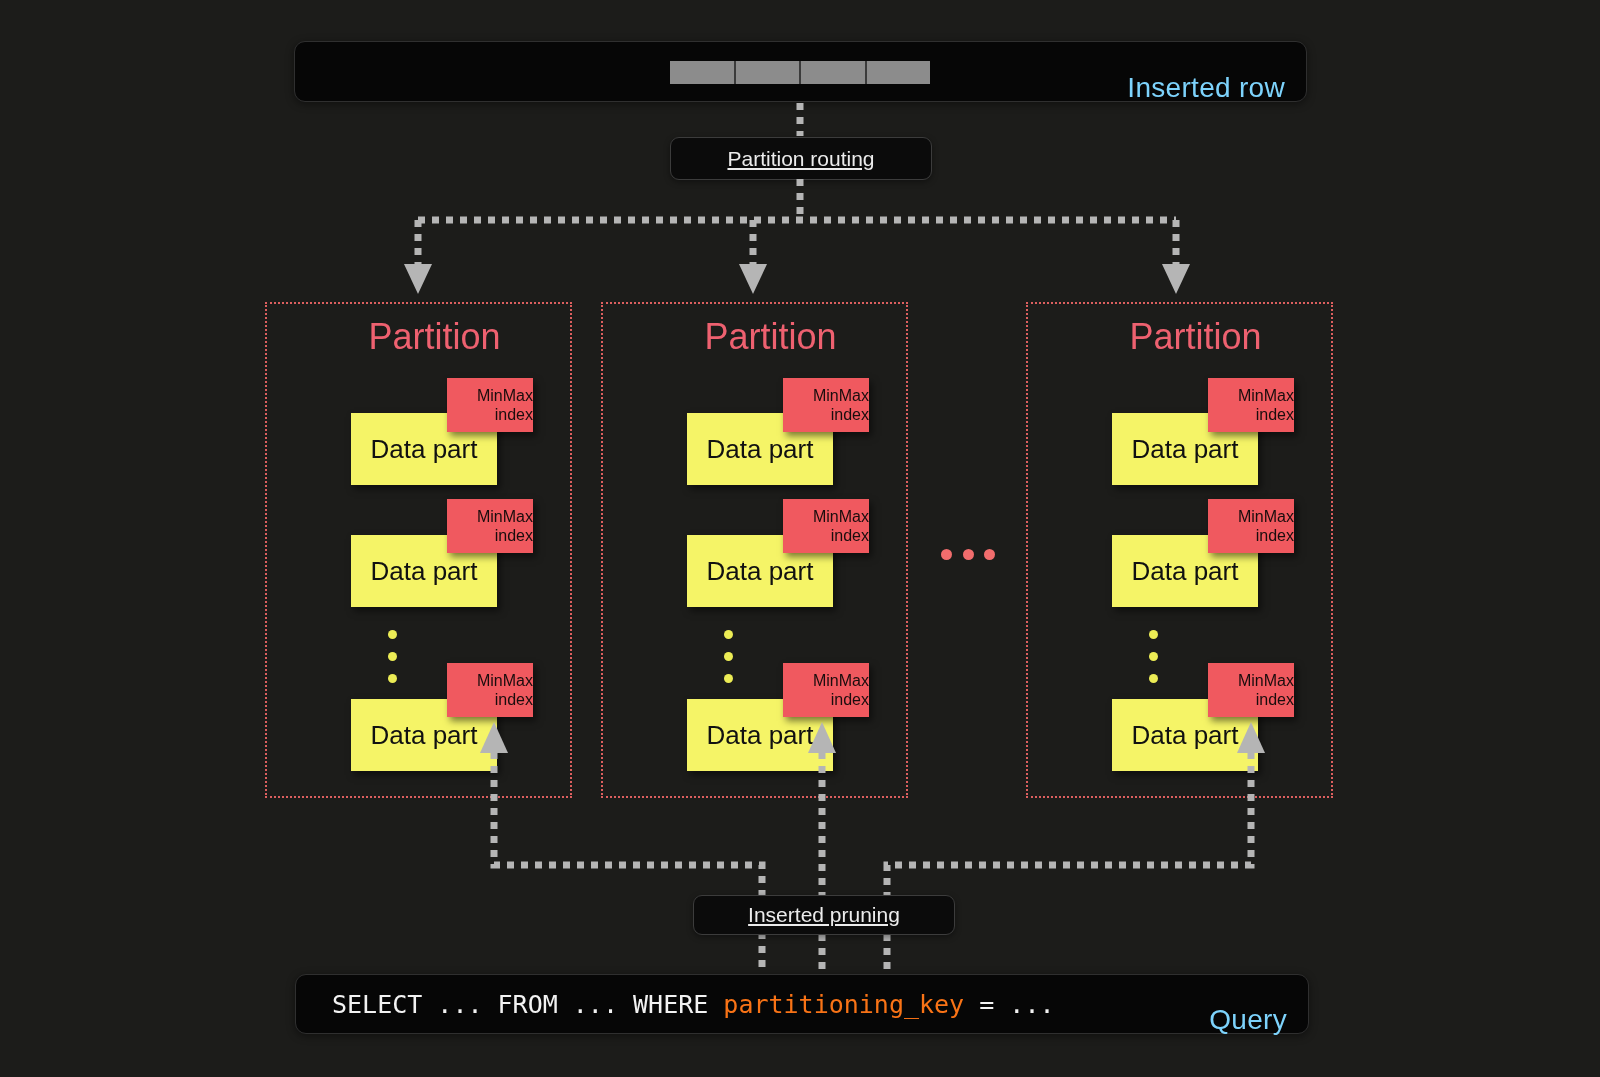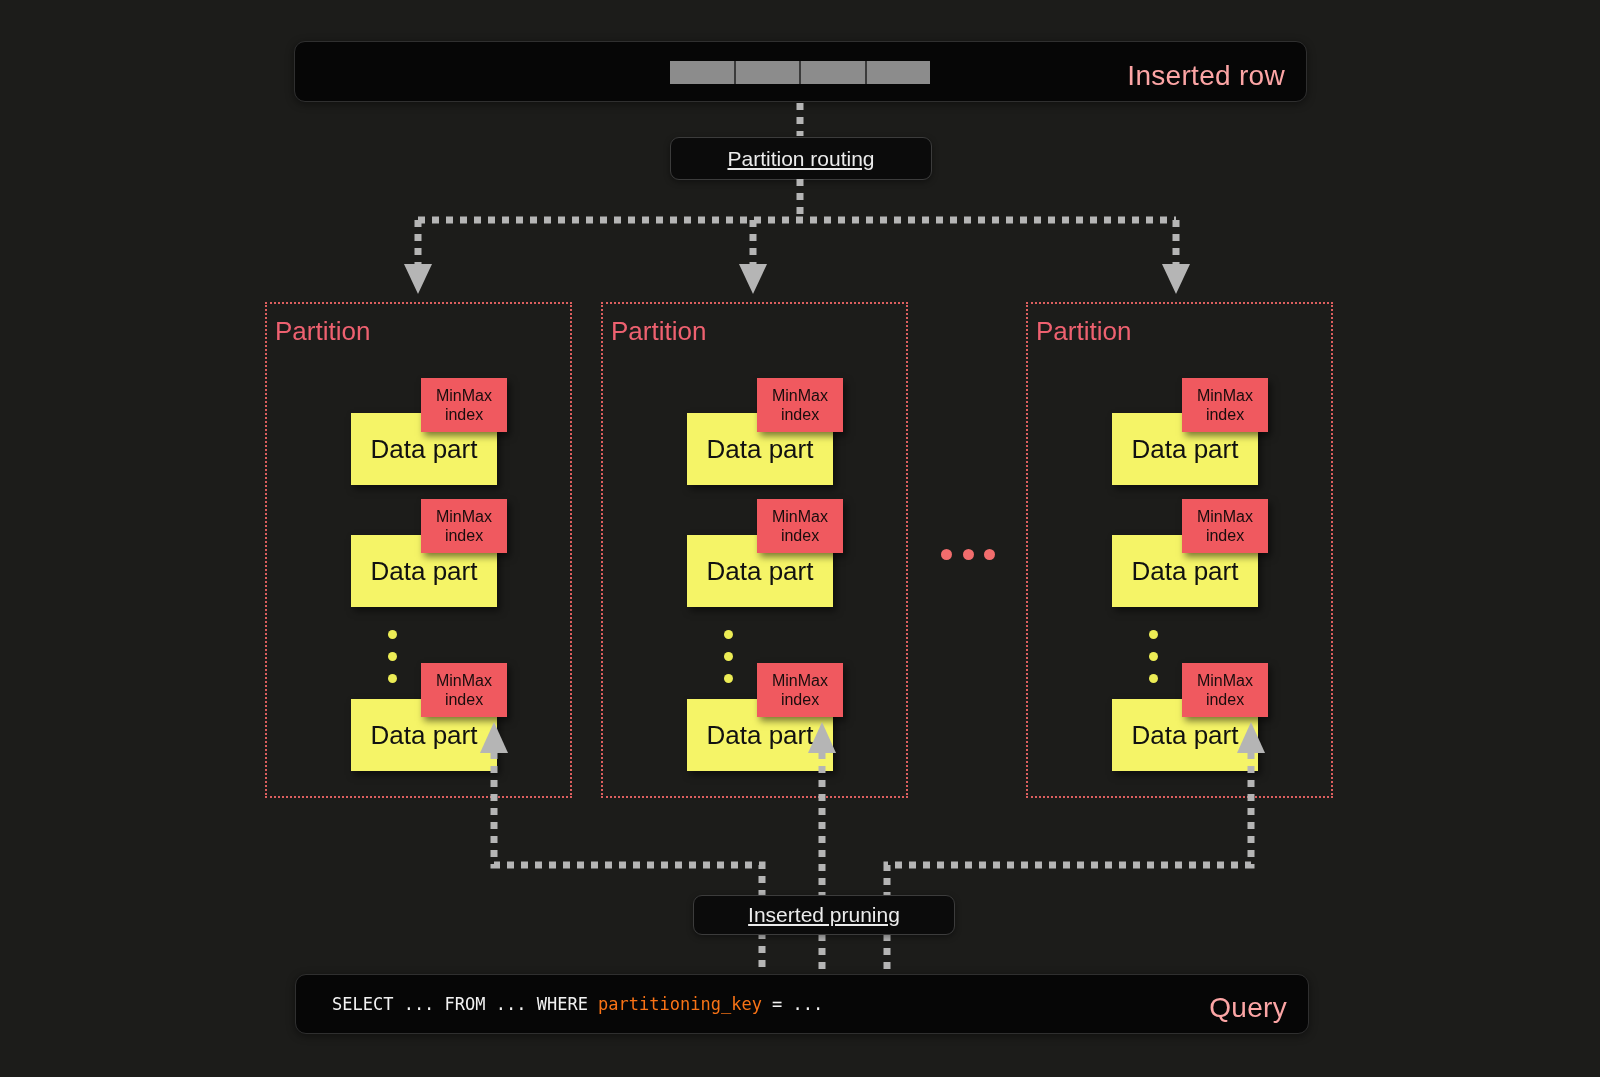--- a/index.html
+++ b/index.html
@@ -9,68 +9,68 @@
   }
   
   .bar{
     position:absolute;background:#060606;border:1px solid #2f2f2f;
     border-radius:11px;box-shadow:0 2px 8px rgba(0,0,0,0.45);
     display:flex;align-items:center;
   }
   .bar-top{left:294px;top:41px;width:1011px;height:59px;}
   .bar-query{left:295px;top:974px;width:1012px;height:58px;}
   .bar-label{
-    position:absolute;right:21px;top:4px;height:100%;display:flex;align-items:center;
-    color:#fca5a5;font-size:28px;letter-spacing:0.3px;
+    position:absolute;right:21px;top:16px;height:100%;display:flex;align-items:center;
+    color:#7dd3fc;font-size:28px;letter-spacing:0.3px;
   }
   
   .segbar{
     position:absolute;left:375px;top:19px;width:260px;height:23px;
     background:#3b3b3b;display:flex;gap:2px;
   }
   .segbar .cell{flex:1;background:#8c8c8c;}
   
   .code{
     position:absolute;left:36px;top:0;height:100%;display:flex;align-items:center;
-    font-family:"DejaVu Sans Mono",monospace;font-size:17px;color:#f2f2f2;
+    font-family:"DejaVu Sans Mono",monospace;font-size:25px;color:#f2f2f2;
   }
   .code span{white-space:pre;}
   .code .key{color:#f97316;}
   
   .pill{
     position:absolute;background:#0b0b0b;border:1px solid #3c3c3c;border-radius:9px;
     display:flex;align-items:center;justify-content:center;
     color:#ececec;font-size:21px;box-shadow:0 2px 6px rgba(0,0,0,0.4);text-decoration:underline;
   }
   .pill-routing{left:670px;top:137px;width:260px;height:41px;}
   .pill-pruning{left:693px;top:895px;width:260px;height:38px;z-index:6;}
   
   .partition{
     position:absolute;top:302px;width:307px;height:496px;
     border:2px dotted #dc5f5f;box-sizing:border-box;
   }
   .p-left{left:265px;} .p-mid{left:601px;} .p-right{left:1026px;}
   .partition-title{
-    position:absolute;left:8px;top:12px;width:100%;
-    color:#ee6170;font-size:26px;
+    position:absolute;left:16px;top:12px;width:100%;text-align:center;
+    color:#ee6170;font-size:36px;
   }
   .datapart{
     position:absolute;width:146px;height:72px;background:#f5f467;
     display:flex;align-items:center;justify-content:center;
     color:#111;font-size:26px;box-shadow:3px 4px 7px rgba(0,0,0,0.5);z-index:2;
   }
   .dp-left{left:52px;margin-left:32px;}
   .dp-0{top:109px;} .dp-1{top:231px;} .dp-2{top:395px;}
   .minmax{
     position:absolute;width:86px;height:54px;background:#f0595f;
     display:flex;align-items:center;justify-content:center;text-align:center;
     color:#1a0d0d;font-size:16px;line-height:19px;
     box-shadow:3px 4px 7px rgba(0,0,0,0.5);z-index:3;
   }
-  .mm-left{left:154px;}
+  .mm-left{left:180px;text-align:right;}
   .mm-0{top:74px;} .mm-1{top:195px;} .mm-2{top:359px;}
   .ydot{
     position:absolute;left:121px;width:9px;height:9px;border-radius:50%;
     background:#ecec55;
   }
   .yd-0{top:326px;} .yd-1{top:348px;} .yd-2{top:370px;}
   
   .rdot{
     position:absolute;top:549px;width:11px;height:11px;border-radius:50%;
     background:#f26d6d;

